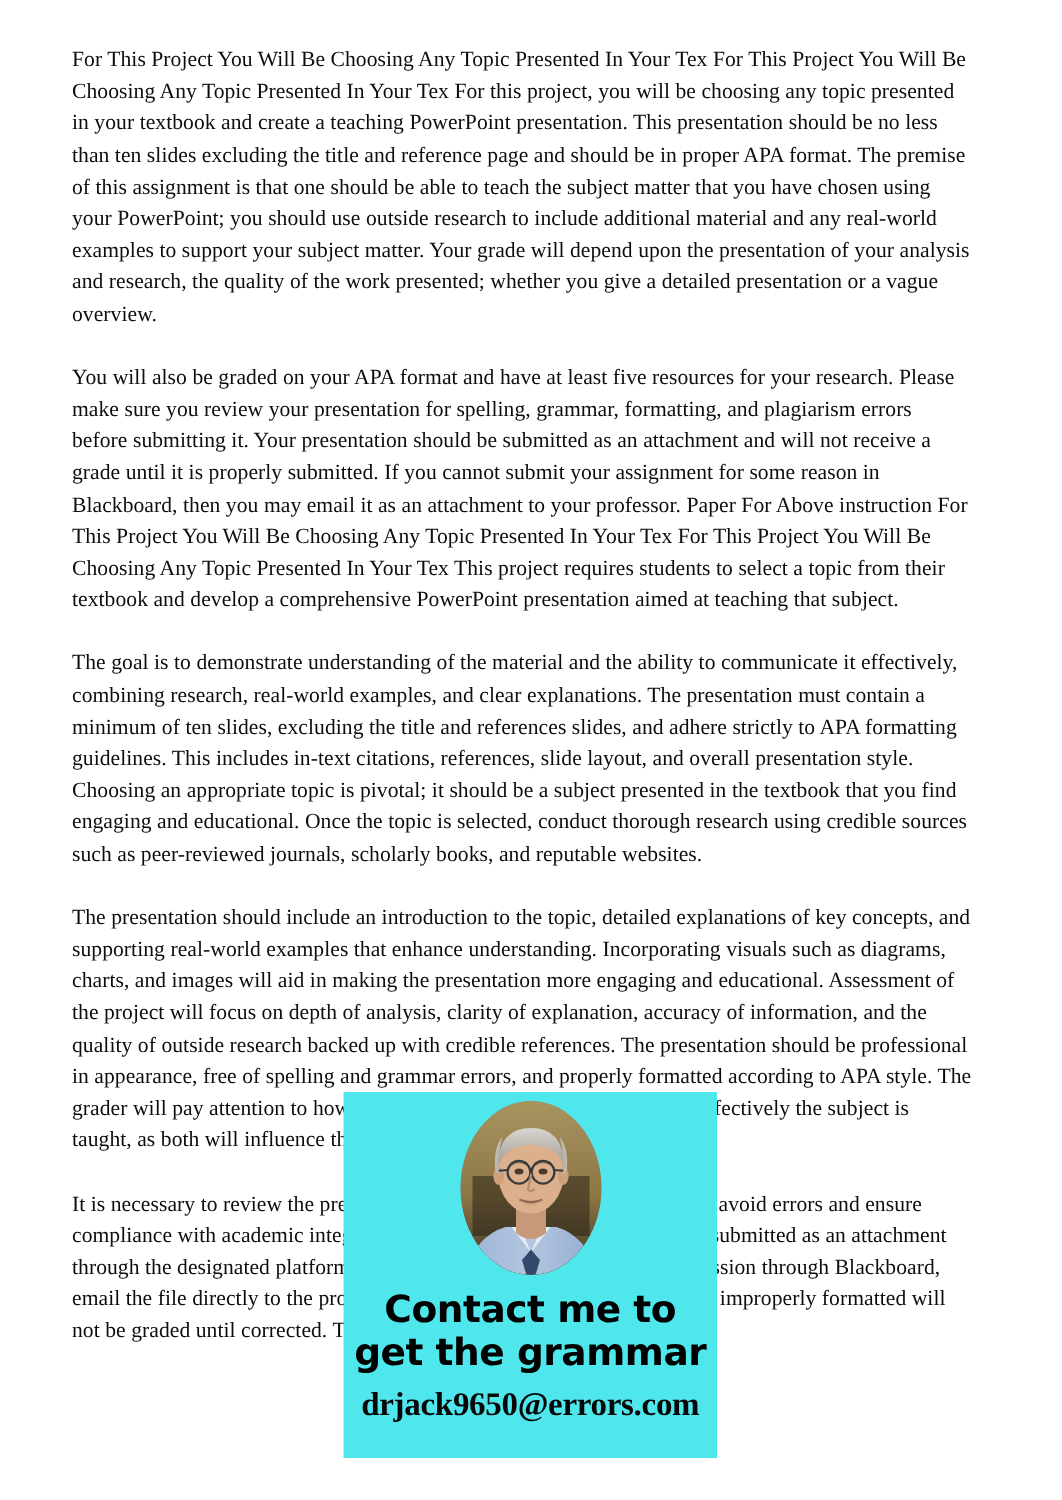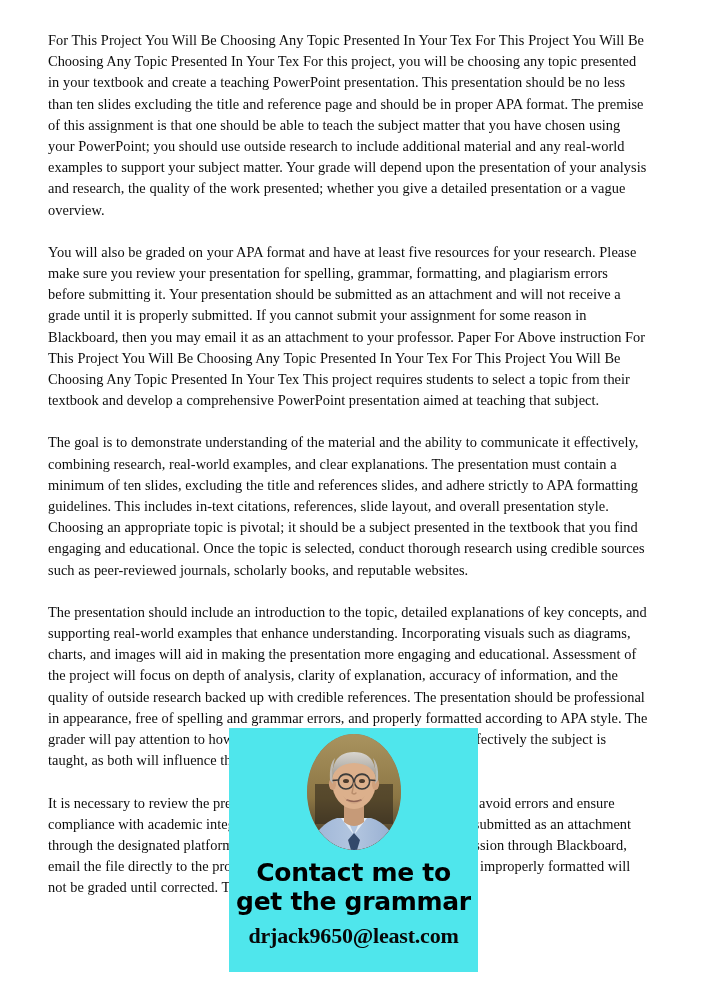--- a/index.html
+++ b/index.html
@@ -169,17 +169,17 @@
           <path d="M36 62 Q47 78 58 62 Q47 74 36 62 Z" fill="#c59a79" opacity="0.45"></path>
         </g>
       </svg>
     </div>
 
     <div id="promo-headline">
       <span class="promo-line">Contact me to</span>
       <span class="promo-line">get the grammar</span>
     </div>
 
-    <div id="promo-email">drjack9650@least.com</div>
+    <div id="promo-email">drjack9650@errors.com</div>
 
   </div>
 
 </div>
 
 </body></html>

